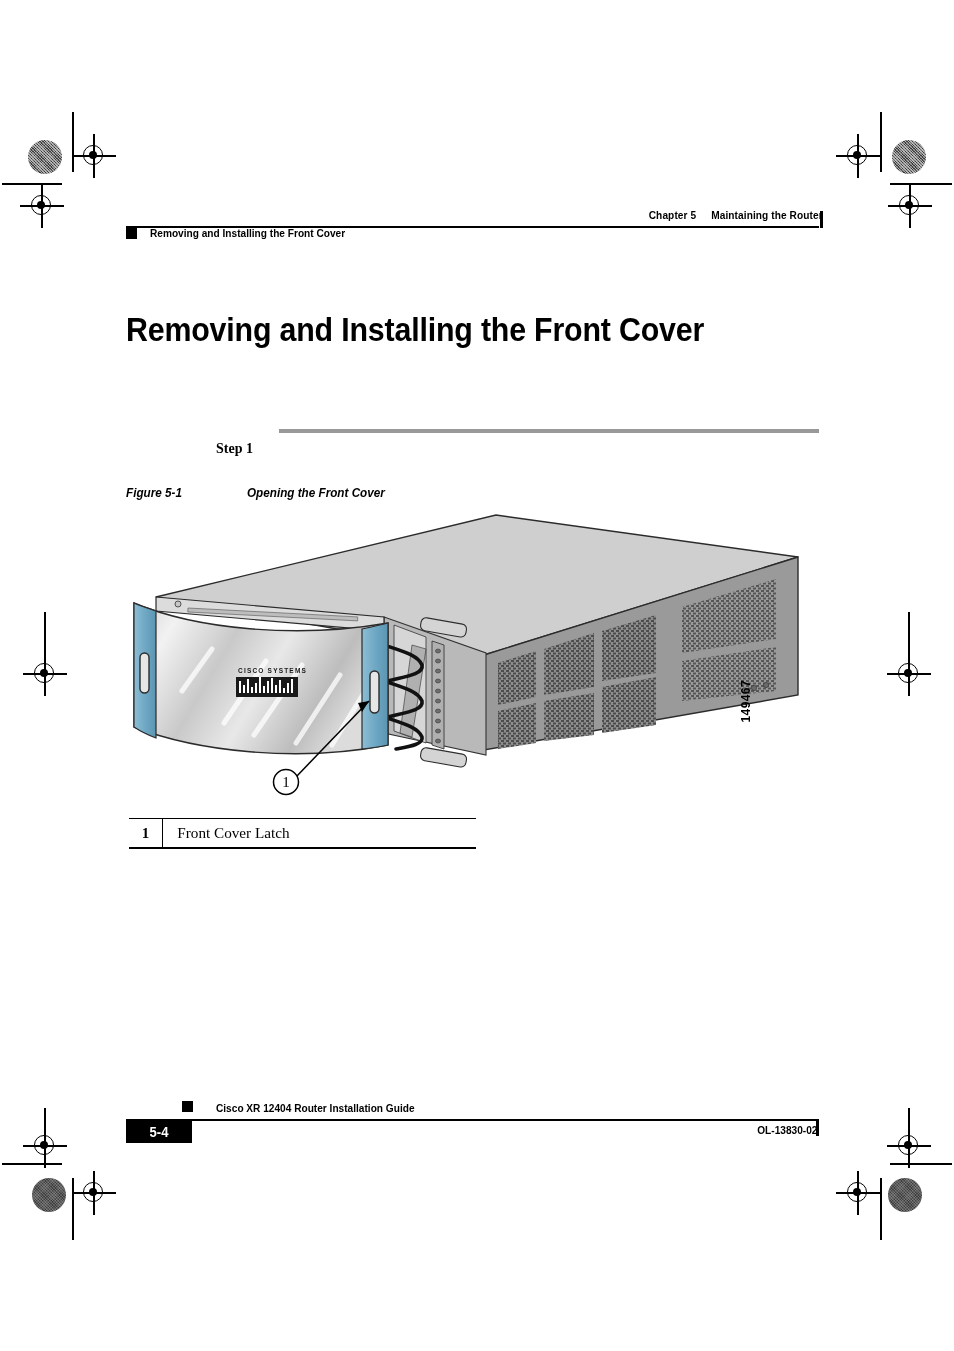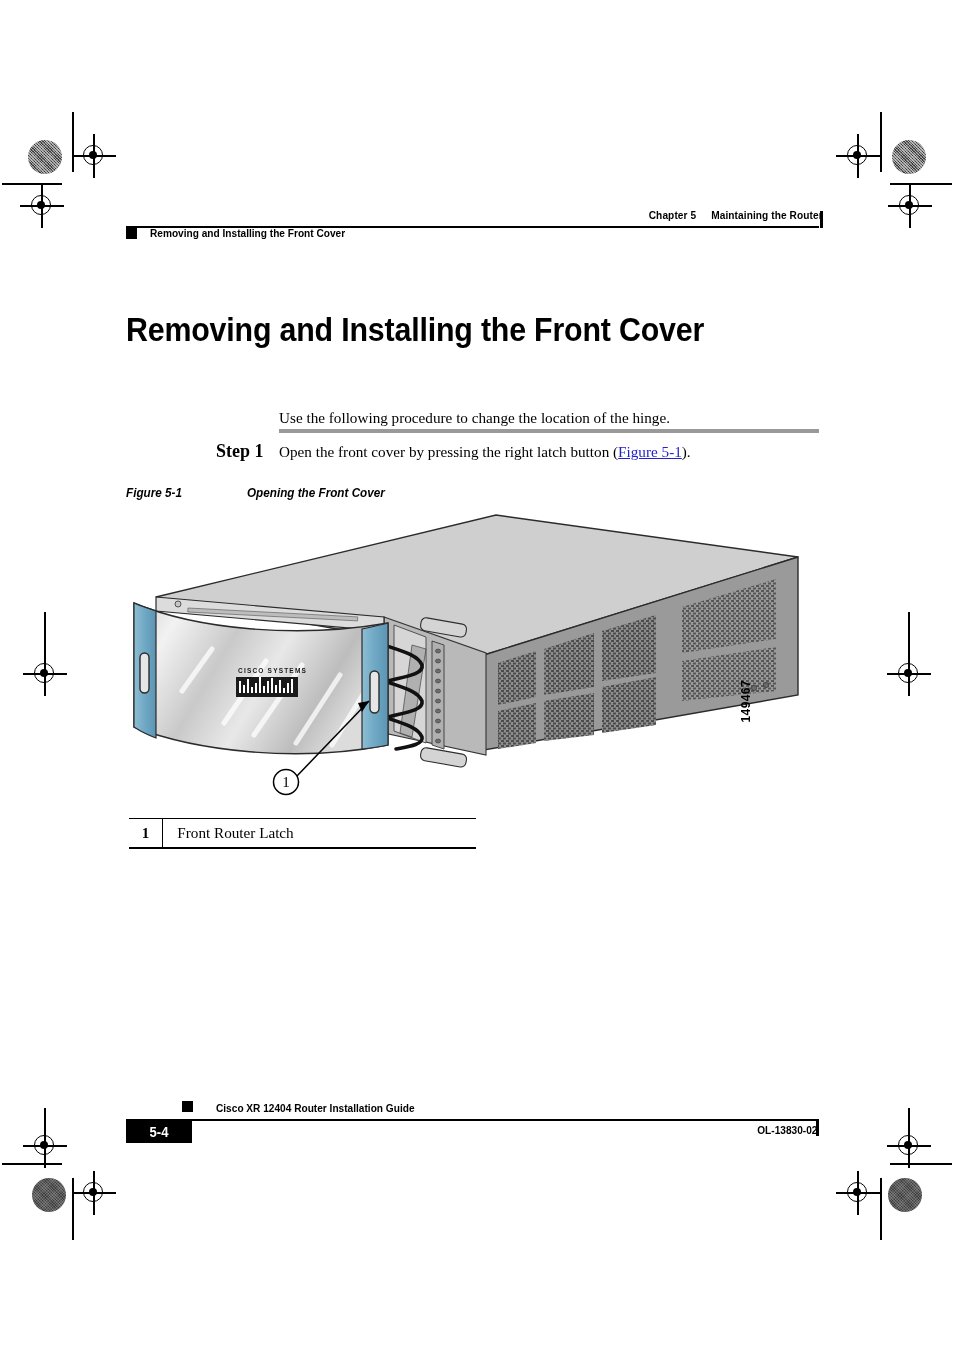--- a/index.html
+++ b/index.html
@@ -163,21 +163,21 @@
     width: 540px;
     height: 4px;
     background: #999999;
   }
 
   
   .step-label {
     position: absolute;
     left: 216px;
     top: 441px;
-    font-size: 18px;
+    font-size: 14px;
     font-weight: bold;
     white-space: nowrap;
   }
   .step-text {
     position: absolute;
     left: 279px;
     top: 441px;
     width: 545px;
     font-size: 15.2px;
     line-height: 21.5px;
@@ -428,27 +428,23 @@
   <div class="hdr-chapter">
     <span>Chapter 5</span><span class="sp"></span><span>Maintaining the Router</span>
   </div>
   <div class="hdr-rule"></div>
   <div class="hdr-tab"></div>
   <div class="hdr-marker"></div>
   <div class="hdr-section">Removing and Installing the Front Cover</div>
 
   <h1 class="h1">Removing and Installing the Front Cover</h1>
 
-  <p class="para p2">Use the following procedure to change the location of the hinge.</p>
 
   <div class="step-rule"></div>
   <div class="step-label">Step 1</div>
-  <div class="step-text">
-    <span>Open the front cover by pressing the right latch button (</span><a class="xref" href="#">Figure 5-1</a><span>).</span>
-  </div>
 
   <div class="fig-num">Figure 5-1</div>
   <div class="fig-title">Opening the Front Cover</div>
 
   <div class="figure-art">
     <svg width="700" height="300" viewBox="0 0 700 300" xmlns="http://www.w3.org/2000/svg">
       <defs>
         <linearGradient id="coverGrad" x1="0" y1="0" x2="1" y2="0.35">
           <stop offset="0%" stop-color="#d2d2d2"></stop>
           <stop offset="18%" stop-color="#f2f2f2"></stop>
@@ -585,21 +581,21 @@
     </svg>
   </div>
 
   <div class="fig-id">149467</div>
 
   <div class="legend">
     <div class="rule-top"></div>
     <div class="row">
       <div class="num">1</div>
       <div class="sep"></div>
-      <div class="txt">Front Router Latch</div>
+      <div class="txt">Front Cover Latch</div>
     </div>
     <div class="rule-bot"></div>
   </div>
 
   <div class="ftr-marker"></div>
   <div class="ftr-guide">Cisco XR 12404 Router Installation Guide</div>
   <div class="ftr-rule"></div>
   <div class="ftr-tab"></div>
   <div class="ftr-pagebox"></div>
   <div class="ftr-pagenum">5-4</div>

